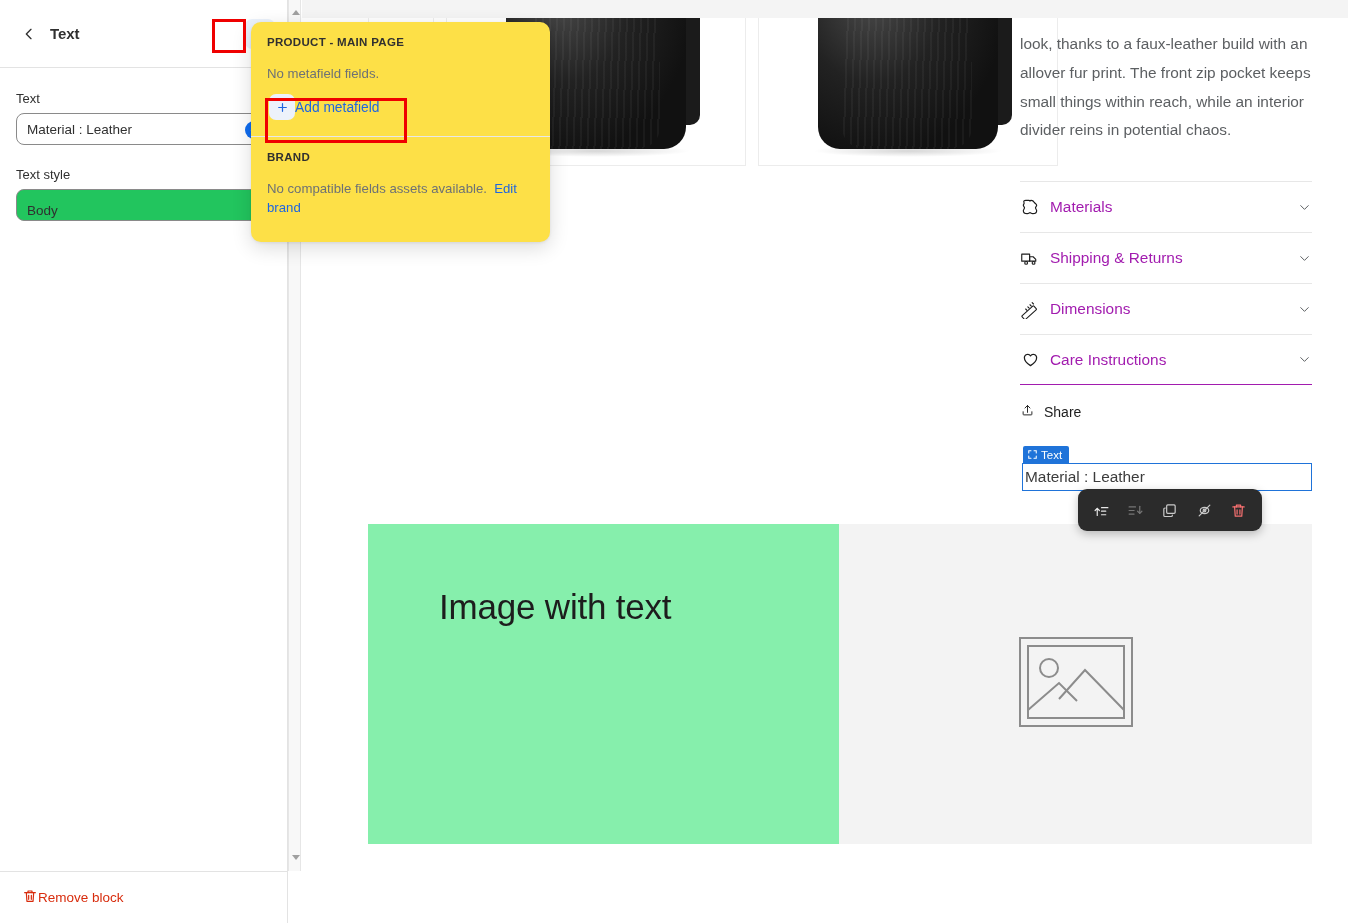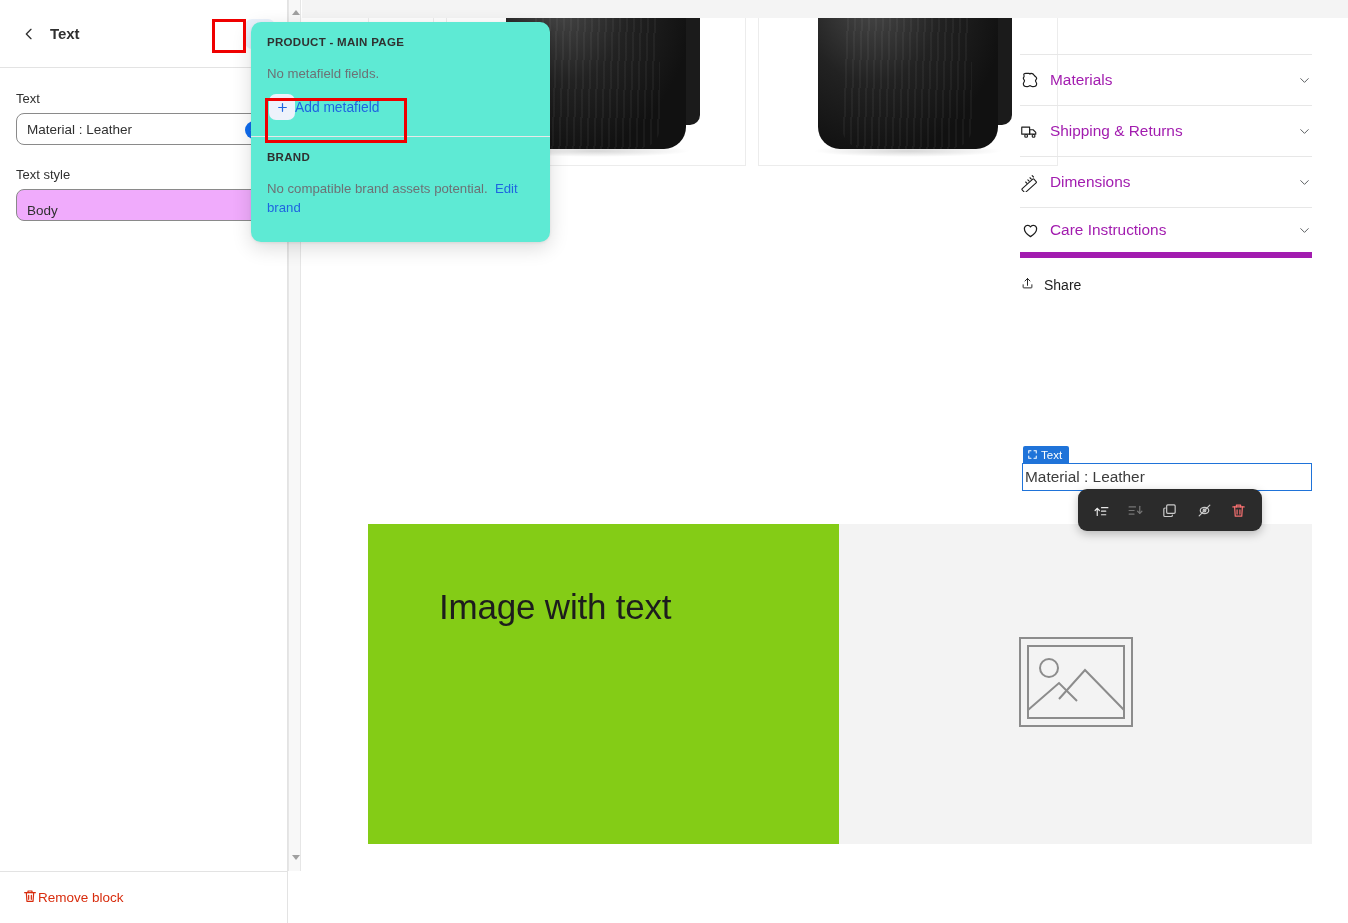--- a/index.html
+++ b/index.html
@@ -68,21 +68,21 @@
     display: flex; align-items: center;
     padding: 0 10px;
     font-size: 13.5px; color: #303030;
     position: relative;
     cursor: text;
   }
   .select-box {
     width: 256px; height: 32px;
     border: 1px solid #8a8a8a;
     border-radius: 8px;
-    background: #f0abfc;
+    background: #22c55e;
     display: flex; align-items: center; justify-content: space-between;
     padding: 11px 8px 0 10px;
     font-size: 13.5px; color: #303030;
     cursor: pointer;
   }
   .blue-dot {
     position: absolute; right: 8px; top: 7px;
     width: 18px; height: 18px; border-radius: 50%;
     background: #0f6cf0;
     display: flex; align-items: center; justify-content: center;
@@ -126,21 +126,21 @@
   }
   .remove-block {
     display: flex; align-items: center; 
     color: #d82c0d; font-size: 13.5px; cursor: pointer;
   }
 
   
   .popover {
     position: absolute; left: 251px; top: 22px;
     width: 299px;
-    background: #5eead4;
+    background: #fde047;
     border-radius: 10px;
     box-shadow: 0 1px 3px rgba(0,0,0,.07), 0 6px 20px rgba(0,0,0,.14);
     z-index: 30;
     overflow: hidden;
   }
   .pop-section { padding: 14px 16px 12px 16px; }
   .pop-section.brand { border-top: 1px solid #e8e8e8; padding-bottom: 18px;}
   .pop-heading {
     font-size: 11.5px; font-weight: 700; color: #303030;
     letter-spacing: .3px; margin-bottom: 16px;
@@ -221,21 +221,21 @@
     font-size: 15.4px; line-height: 28.8px; color: #5c5f62;
     margin: 12px 0 0 0;
   }
   .accordion { margin-top: 36px; }
   .acc-row {
     height: 51px;
     border-top: 1px solid #e7e7e7;
     display: flex; align-items: center;
     cursor: pointer;
   }
-  .acc-row:last-child { border-bottom: 6px solid #a21caf; }
+  .acc-row:last-child { border-bottom: 1px solid #a21caf; }
   .acc-icon { width: 30px; display: flex; align-items: center; color: #1d1d1d; }
   .acc-label { flex: 1; font-size: 15.4px; color: #a21caf; }
   .acc-chev { color: #5c5f62; display: flex; align-items: center; }
 
   .share-row {
     margin-top: 18px;
     display: flex; align-items: center; gap: 9px;
     font-size: 14px; color: #1d1d1d; cursor: pointer;
   }
 
@@ -278,21 +278,21 @@
     cursor: pointer; border-radius: 5px;
   }
 
   
   .iwt {
     position: absolute; left: 66px; top: 506px;
     width: 944px; height: 320px;
     display: flex;
   }
   .iwt-left {
-    width: 471px; background: #84cc16;
+    width: 471px; background: #86efac;
     padding: 62px 0 0 71px;
   }
   .iwt-h {
     font-size: 35px; font-weight: 400; color: #1d1d1d;
     line-height: 42px; margin: 0 0 28px 0;
     letter-spacing: -0.2px;
   }
   .iwt-p {
     font-size: 15.4px; line-height: 28.8px; color: #5c5f62;
     margin: 0; width: 330px;
@@ -319,20 +319,21 @@
           <div class="bag-shadow"></div>
           <div class="bag"></div>
         </div>
         <div class="thumb">
           <div class="bag-shadow"></div>
           <div class="bag"></div>
         </div>
       </div>
 
       <div class="product-info">
+        <p class="desc">look, thanks to a faux-leather build with an allover fur print. The front zip pocket keeps small things within reach, while an interior divider reins in potential chaos.</p>
 
         <div class="accordion">
 
           <div class="acc-row">
             <span class="acc-icon">
               <svg width="20" height="20" viewBox="0 0 24 24" fill="none" stroke="#1d1d1d" stroke-width="1.4" stroke-linejoin="round">
                 <path d="M7 4c-2 0-3 1.2-2.2 2.6C5.6 8 4 8.6 4 10c0 1.2 1.4 1.7 1.4 3C5.4 14.4 4 15 4 16.5 4 18.4 6 20 8.6 20c2 0 2.6-1.3 3.4-1.3s1.4 1.3 3.4 1.3C18 20 20 18.4 20 16.5c0-1.5-1.4-2.1-1.4-3.5 0-1.3 1.4-1.8 1.4-3 0-1.4-1.6-2-2.8-3.4C16.4 5.2 15.4 4 13.4 4c-1.2 0-1.4.9-1.4.9S11.8 4 10.6 4z"></path>
               </svg>
             </span>
             <span class="acc-label">Materials</span>
@@ -555,20 +556,20 @@
           <svg width="13" height="13" viewBox="0 0 24 24" fill="none" stroke="#1f66e0" stroke-width="2.3" stroke-linecap="round">
               <path d="M12 5v14M5 12h14"></path>
             </svg>
         </span>
         <span class="add-metafield-label">Add metafield</span>
       </div>
     </div>
 
     <div class="pop-section brand">
       <div class="pop-heading">BRAND</div>
-      <div class="pop-note"><span>No compatible brand assets potential.</span>&nbsp;&nbsp;<span class="link">Edit brand</span></div>
+      <div class="pop-note"><span>No compatible fields assets available.</span>&nbsp;&nbsp;<span class="link">Edit brand</span></div>
     </div>
   </div>
 
   <div class="annot-box" id="annot-metafield-btn"></div>
   <div class="annot-box" id="annot-add-metafield"></div>
 
 </div>
 
 </body></html>

